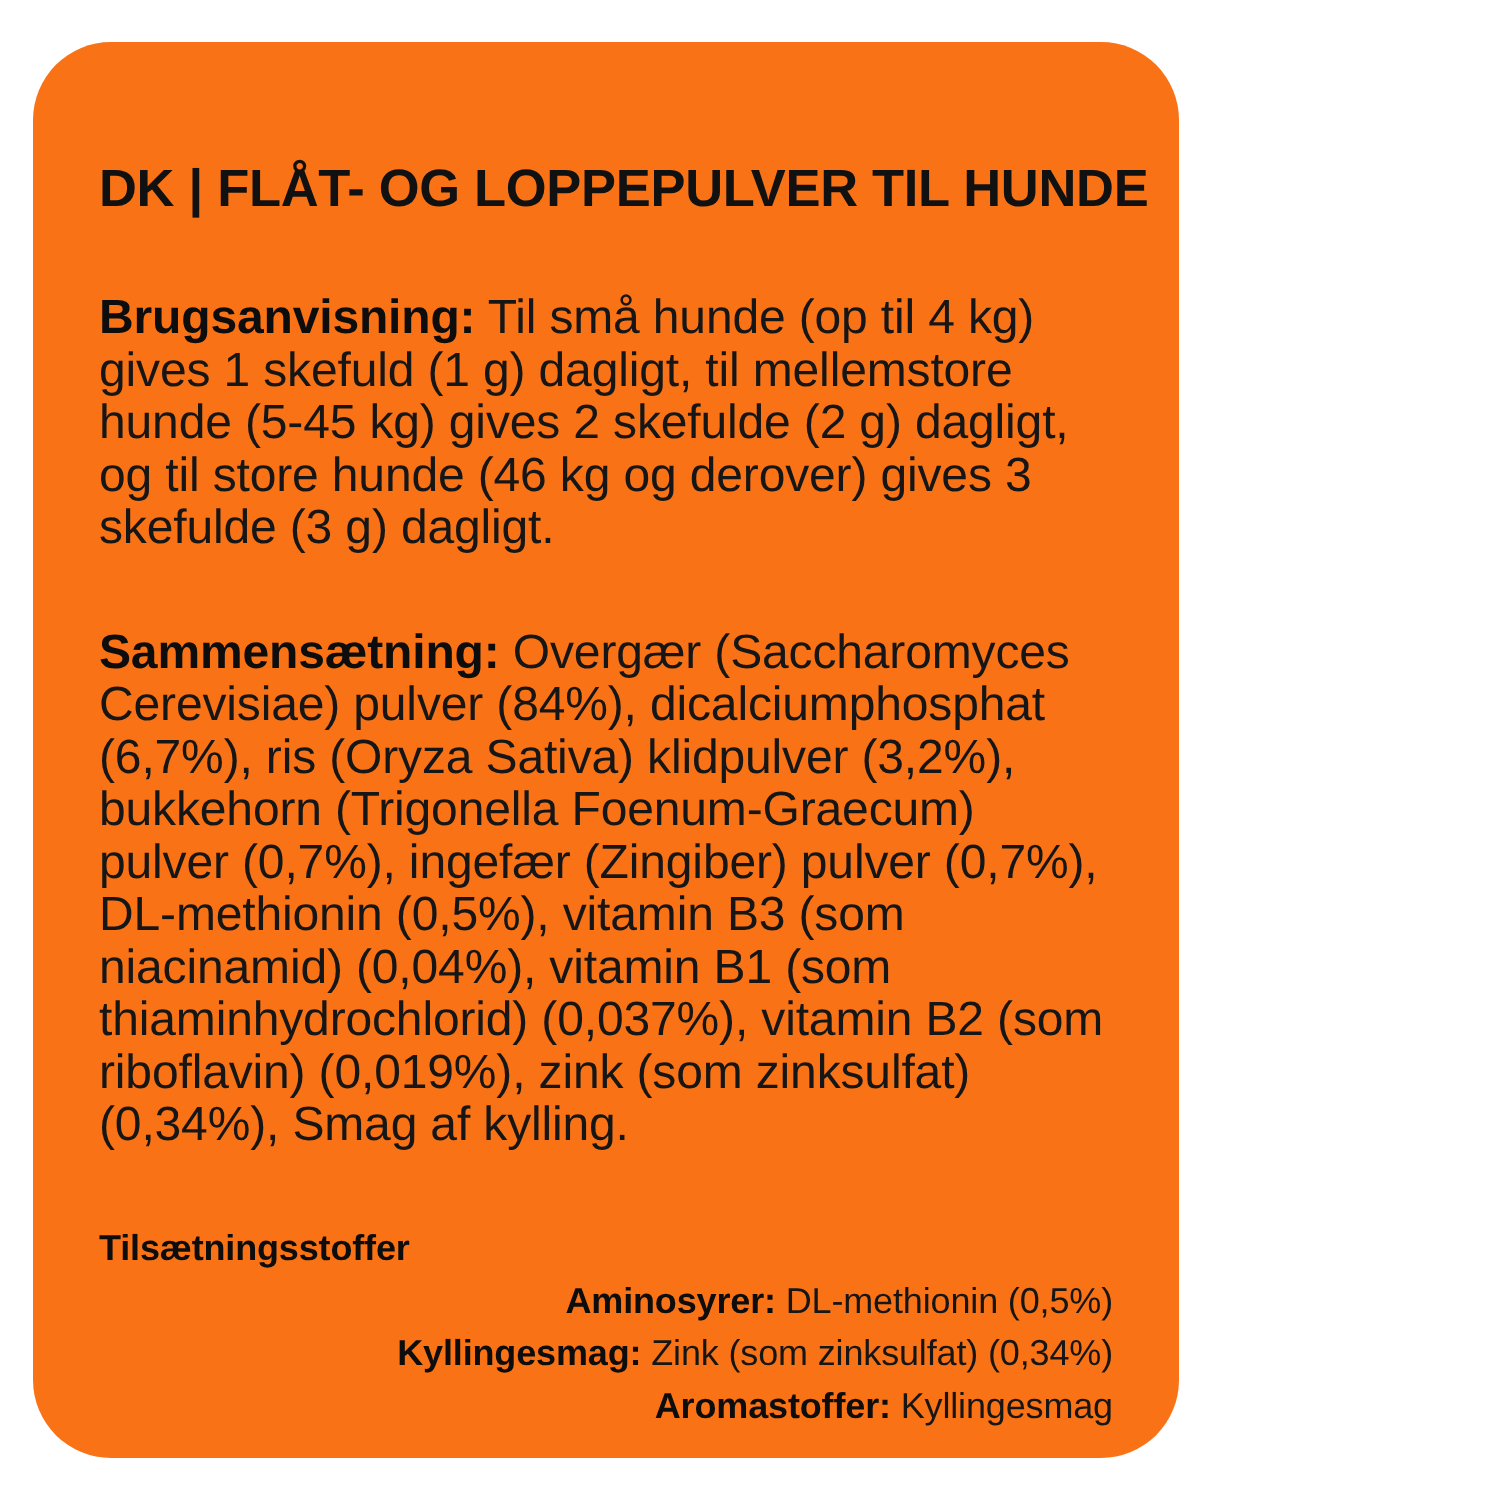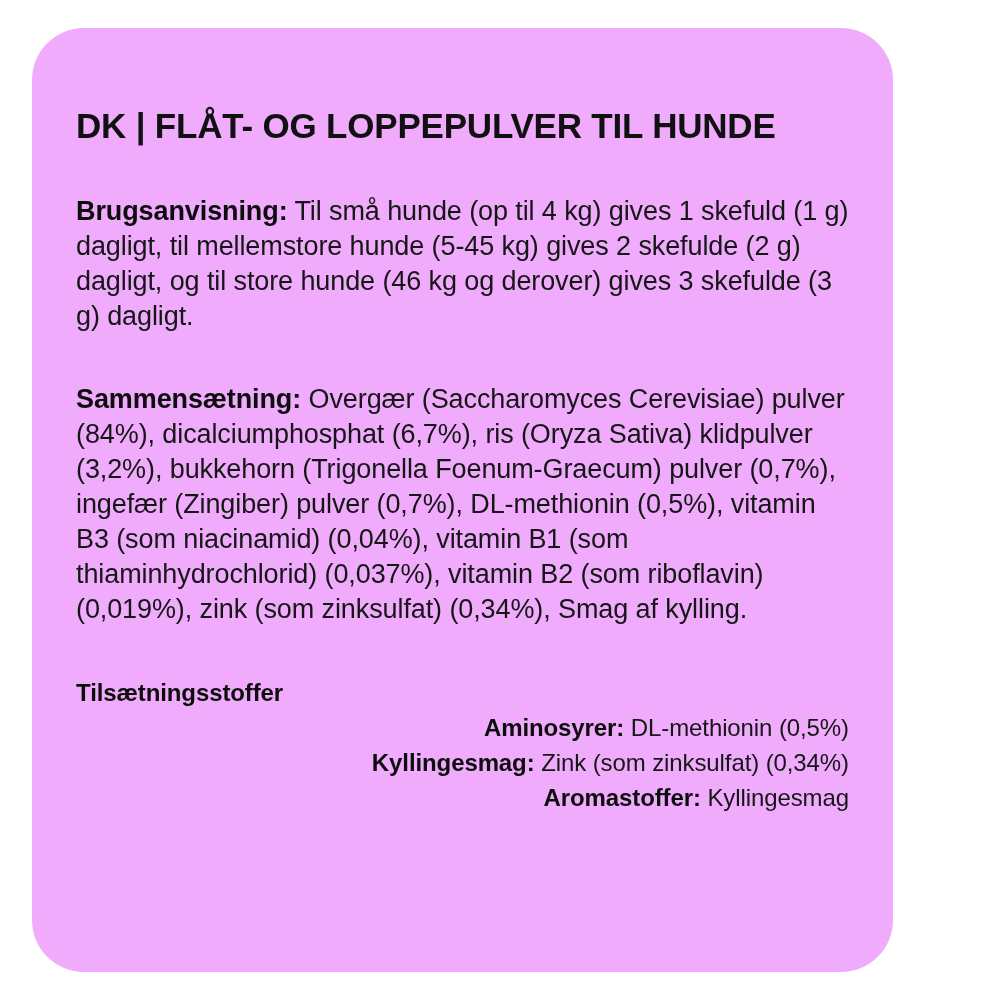--- a/index.html
+++ b/index.html
@@ -9,43 +9,43 @@
   body {
     width: 1000px;
     height: 1000px;
     background: #ffffff;
     font-family: "Liberation Sans", sans-serif;
     -webkit-font-smoothing: antialiased;
   }
 
   .label-card {
     position: absolute;
-    left: 32px;
+    left: 22px;
     top: 28px;
-    width: 861px;
+    width: 764px;
     height: 944px;
-    background: #f0abfc;
+    background: #f97316;
     border-radius: 52px;
     box-sizing: border-box;
     padding: 78px 44px 0 44px;
     overflow: hidden;
   }
 
   .label-title {
     font-size: 35px;
     font-weight: bold;
     letter-spacing: -0.2px;
     color: #111111;
     line-height: 1.15;
     margin: 0 0 48px 0;
     white-space: nowrap;
   }
 
   .para {
-    font-size: 27px;
+    font-size: 32px;
     line-height: 35px;
     color: #161616;
     margin: 0 0 48px 0;
     max-width: 872px;
     letter-spacing: -0.1px;
   }
 
   .para:last-child {
     margin-bottom: 0;
   }

